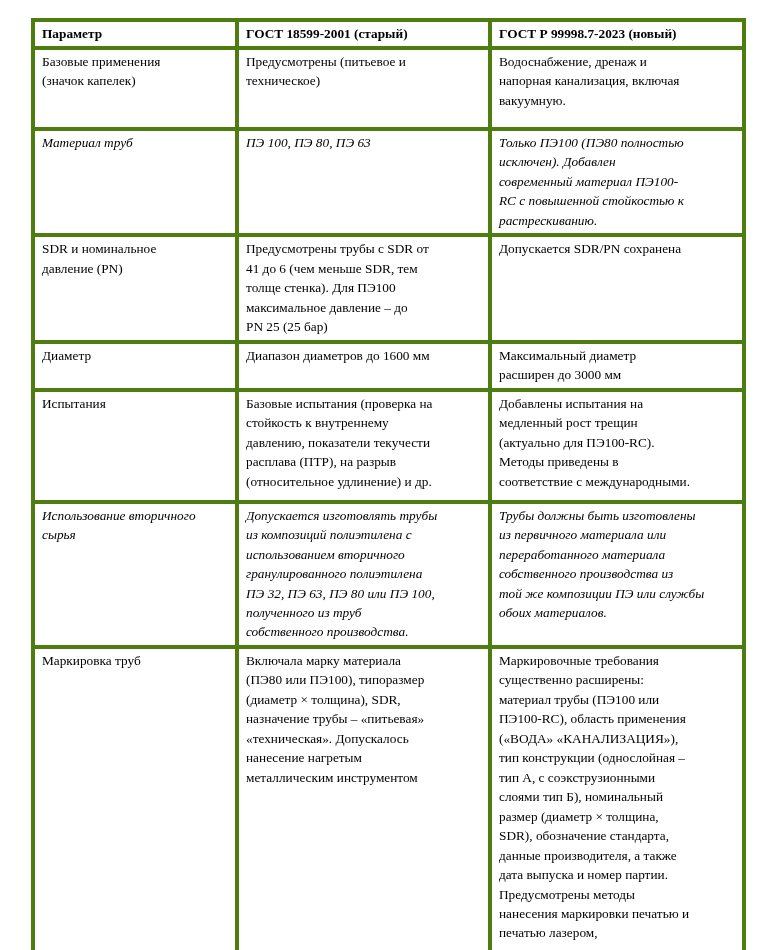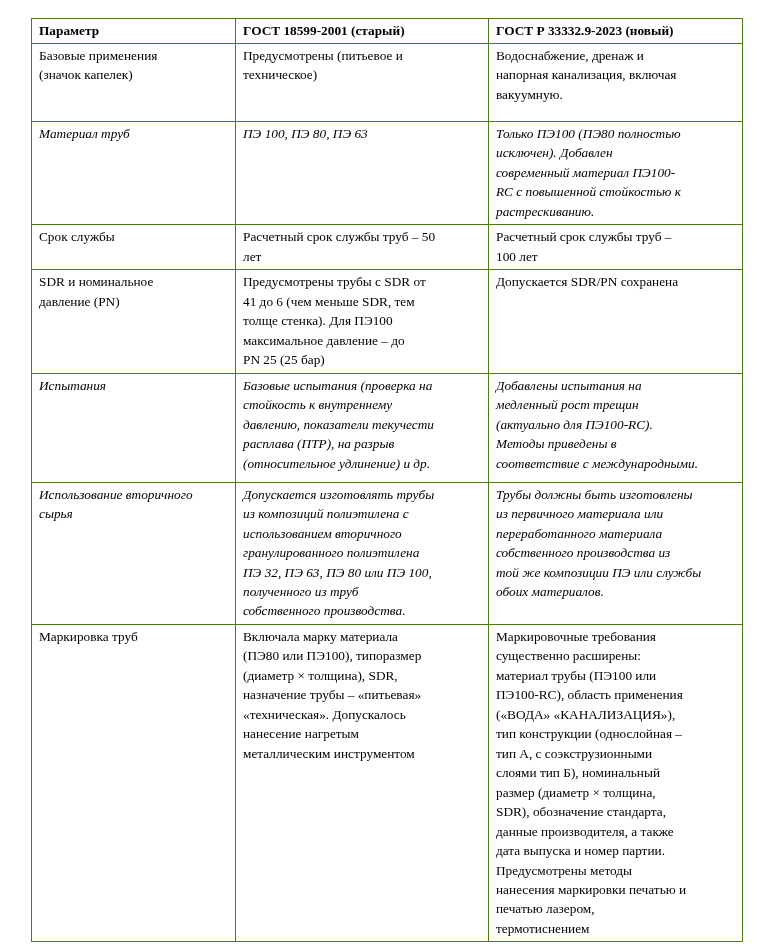--- a/index.html
+++ b/index.html
@@ -33,21 +33,21 @@
     table-layout: fixed;
     width: 711px;
     border: 1px solid #000000;
   }
   table.cmp col.c1 { width: 204px; }
   table.cmp col.c2 { width: 253px; }
   table.cmp col.c3 { width: 254px; }
 
   table.cmp th,
   table.cmp td {
-    border: 1px solid #4d7c0f;
+    border: 4px solid #4d7c0f;
     vertical-align: top;
     text-align: left;
     padding: 2px 6px 3px 7px;
     font-size: 13.3px;
     line-height: 1.465;
     word-wrap: break-word;
     overflow-wrap: break-word;
     hyphens: none;
   }
   table.cmp thead th {
@@ -55,21 +55,21 @@
     height: 20px;
     padding-top: 2px;
     padding-bottom: 2px;
   }
   
   tr[data-row="0"] td { height: 72px; }
   tr[data-row="1"] td { height: 88px; font-style: italic; }
   tr[data-row="2"] td { height: 34px; }
   tr[data-row="3"] td { height: 88px; }
   tr[data-row="4"] td { height: 35px; }
-  tr[data-row="5"] td { height: 103px; font-style: italic; }
+  tr[data-row="5"] td { height: 103px; }
   tr[data-row="6"] td { height: 127px; font-style: italic; }
   tr[data-row="7"] td { height: 292px; }
 
   .cell-text {
     display: block;
     white-space: pre-line;
   }
 </style>
 </head>
 <body>
@@ -79,21 +79,21 @@
     <table class="cmp">
       <colgroup>
         <col class="c1">
           <col class="c2">
           <col class="c3">
       </colgroup>
       <thead>
         <tr>
           <th>Параметр</th>
           <th>ГОСТ 18599-2001 (старый)</th>
-          <th>ГОСТ Р 33332.9-2023 (новый)</th>
+          <th>ГОСТ Р 99998.7-2023 (новый)</th>
         </tr>
       </thead>
       <tbody>
         <tr data-row="0">
           <td>
               <span class="cell-text">Базовые применения
 (значок капелек)</span>
             </td>
           <td>
               <span class="cell-text">Предусмотрены (питьевое и
@@ -113,47 +113,46 @@
               <span class="cell-text">ПЭ 100, ПЭ 80, ПЭ 63</span>
             </td>
           <td>
               <span class="cell-text">Только ПЭ100 (ПЭ80 полностью
 исключен). Добавлен
 современный материал ПЭ100-
 RC с повышенной стойкостью к
 растрескиванию.</span>
             </td>
         </tr>
-        <tr data-row="2">
-          <td>
-              <span class="cell-text">Срок службы</span>
-            </td>
-          <td>
-              <span class="cell-text">Расчетный срок службы труб – 50
-лет</span>
-            </td>
-          <td>
-              <span class="cell-text">Расчетный срок службы труб –
-100 лет</span>
-            </td>
-        </tr>
         <tr data-row="3">
           <td>
               <span class="cell-text">SDR и номинальное
 давление (PN)</span>
             </td>
           <td>
               <span class="cell-text">Предусмотрены трубы с SDR от
 41 до 6 (чем меньше SDR, тем
 толще стенка). Для ПЭ100
 максимальное давление – до
 PN 25 (25 бар)</span>
             </td>
           <td>
               <span class="cell-text">Допускается SDR/PN сохранена</span>
+            </td>
+        </tr>
+        <tr data-row="4">
+          <td>
+              <span class="cell-text">Диаметр</span>
+            </td>
+          <td>
+              <span class="cell-text">Диапазон диаметров до 1600 мм</span>
+            </td>
+          <td>
+              <span class="cell-text">Максимальный диаметр
+расширен до 3000 мм</span>
             </td>
         </tr>
         <tr data-row="5">
           <td>
               <span class="cell-text">Испытания</span>
             </td>
           <td>
               <span class="cell-text">Базовые испытания (проверка на
 стойкость к внутреннему
 давлению, показатели текучести

